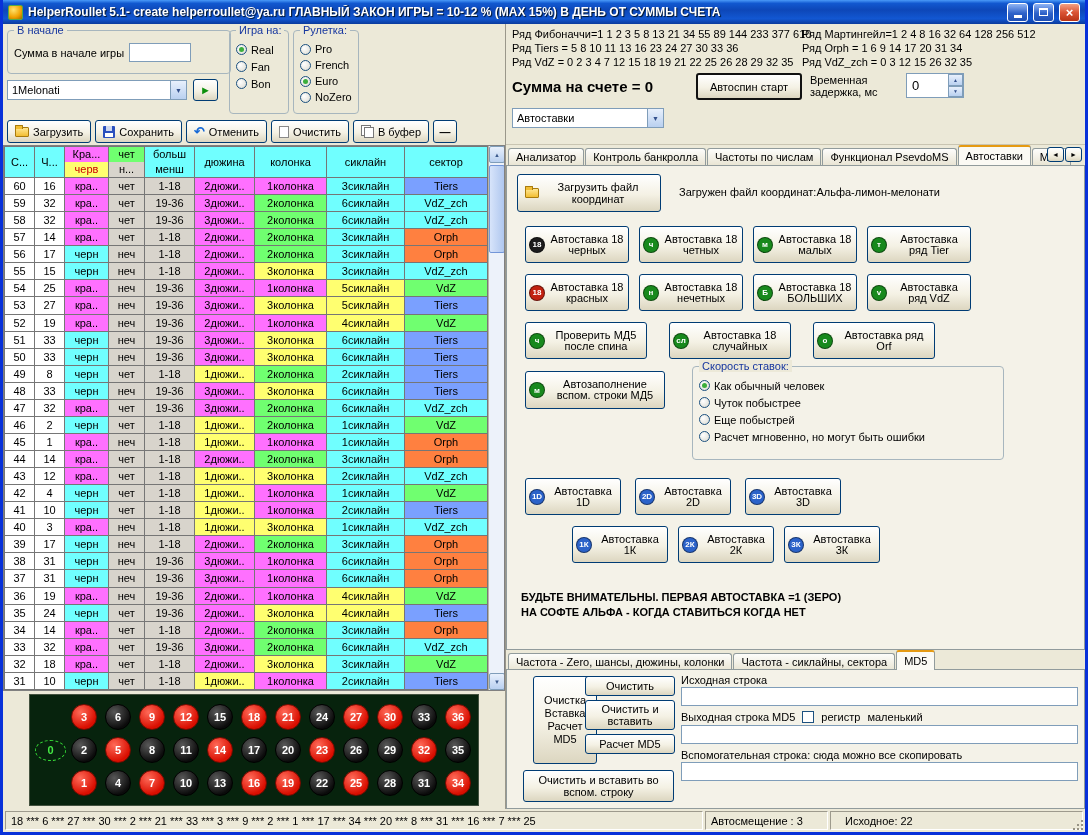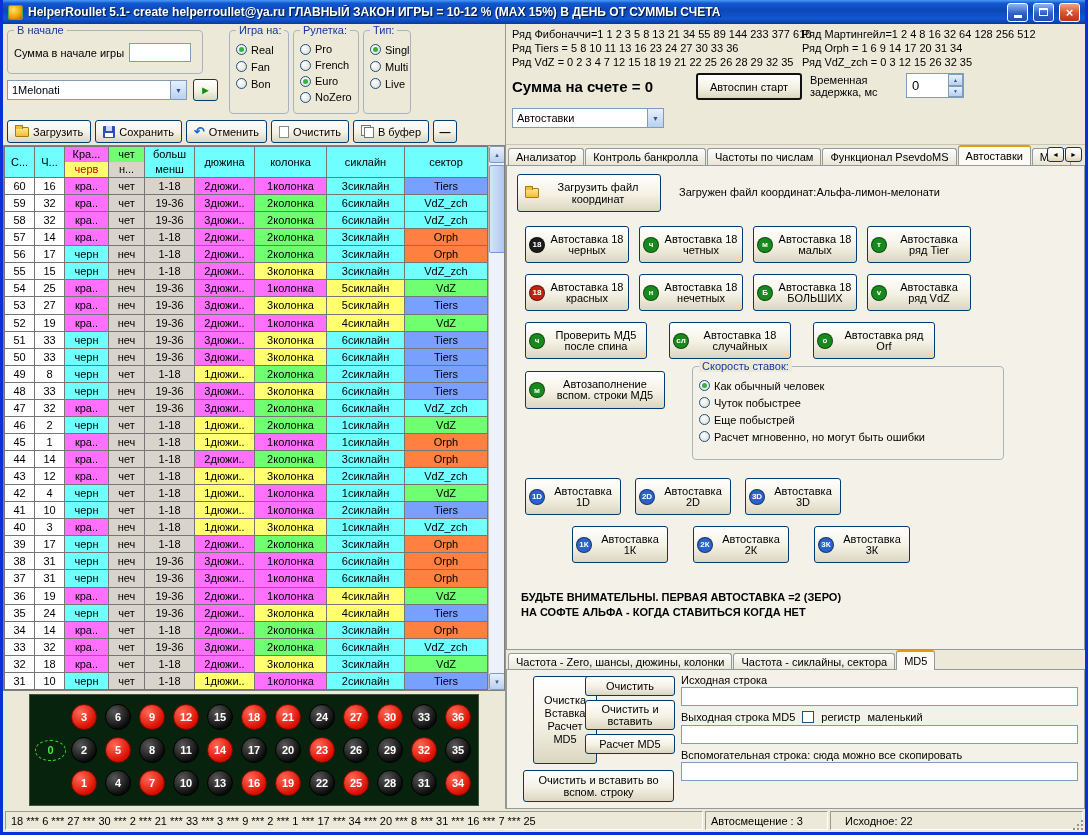--- a/index.html
+++ b/index.html
@@ -45,21 +45,21 @@
   .combo { border:1px solid #7F9DB9; background:#fff; height:20px; display:flex; align-items:center; }
   .combo-text { flex:1; padding:0 4px; white-space:nowrap; overflow:hidden; }
   .combo-btn { width:16px; height:100%; border-left:1px solid #7F9DB9; color:#33508C;
     background:linear-gradient(180deg,#E8F0FC,#B9D0F0); display:flex; align-items:center;
     justify-content:center; font-size:7px; }
   .checkbox { width:12px; height:12px; border:1px solid #1C5180; background:#fff; display:inline-block; }
 
   
   .left-col { width:502px; position:relative; flex:0 0 502px; }
   .controls { position:relative; height:121px; }
-  .start-gb { left:4px; top:6px; width:196px; height:44px; }
+  .start-gb { left:4px; top:6px; width:224px; height:44px; }
   .start-inner { display:flex; align-items:center; gap:5px; padding:12px 5px 0 6px; }
   .start-input { width:62px; }
   .preset-combo { position:absolute; left:4px; top:56px; width:180px; }
   .play-btn { position:absolute; left:190px; top:55px; width:25px; height:22px; }
   .play-glyph { color:#0B8F0B; font-size:11px; }
   .game-gb  { left:226px; top:6px; width:60px;  height:84px; }
   .wheel-gb { left:290px; top:6px; width:66px;  height:84px; }
   .type-gb  { left:360px; top:6px; width:48px;  height:84px; }
   .btn-row { position:absolute; left:4px; top:96px; display:flex; gap:4px; align-items:center; }
   .tool-btn { height:23px; }
@@ -139,21 +139,21 @@
   .bstrip { top:626px; }
   .page-md5 { top:645px; height:140px; background:#F4F2E8; }
 
   
   .load-file-btn { position:absolute; left:10px; top:8px; width:144px; height:38px; }
   .load-file-btn .lbl2 { white-space:normal; line-height:12px; text-align:center; }
   .loaded-label { position:absolute; left:172px; top:20px; white-space:nowrap; }
   .bets-row { position:absolute; display:flex; gap:10px; }
   .r1 { left:18px; top:60px; } .r2 { left:18px; top:108px; }
   .r3 { left:18px; top:156px; gap:22px; }
-  .rd { left:18px; top:312px; gap:14px; } .rk { left:18px; top:360px; gap:25px;padding-left:47px; }
+  .rd { left:18px; top:312px; gap:14px; } .rk { left:18px; top:360px; gap:10px;padding-left:47px; }
   .bet-btn { width:104px; height:37px; padding:2px 3px; }
   .r3 .bet-btn { width:122px; }
   .rd .bet-btn, .rk .bet-btn { width:96px; }
   .bet-icon { width:16px; height:16px; border-radius:50%; color:#fff; font-size:8px; font-weight:bold;
     display:flex; align-items:center; justify-content:center; border:1px solid rgba(0,0,0,.45); flex:0 0 auto; }
   .bet-label { flex:1; white-space:normal; line-height:11px; text-align:center; }
   .autofill-slot { position:absolute; left:18px; top:205px; }
   .autofill-slot .bet-btn { width:140px; height:38px; }
   .speed-gb { left:185px; top:200px; width:312px; height:94px; }
   .warning { position:absolute; left:14px; top:424px; line-height:15px; font-weight:600; }
@@ -258,37 +258,20 @@
                 <span class="radio sel"></span>
                 <span>Euro</span>
               </div>
             <div class="radio-row small">
                 <span class="radio"></span>
                 <span>NoZero</span>
               </div>
           </div>
         </div>
 
-        <div class="gb type-gb">
-          <span class="gb-title">Тип:</span>
-          <div class="radio-col">
-            <div class="radio-row">
-                <span class="radio sel"></span>
-                <span>Singl</span>
-              </div>
-            <div class="radio-row">
-                <span class="radio"></span>
-                <span>Multi</span>
-              </div>
-            <div class="radio-row">
-                <span class="radio"></span>
-                <span>Live</span>
-              </div>
-          </div>
-        </div>
 
         <div class="btn-row">
           <button class="btn tool-btn">
               <span class="folder-icon"></span>
               <span>Загрузить</span>
             </button>
           <button class="btn tool-btn">
               <span class="disk-icon"></span>
               <span>Сохранить</span>
             </button>
@@ -895,21 +878,21 @@
               <span class="bet-icon" style="background: rgb(43, 98, 201);">2К</span>
               <span class="bet-label">Автоставка 2К</span>
             </button>
             <button class="btn bet-btn">
               <span class="bet-icon" style="background: rgb(43, 98, 201);">3К</span>
               <span class="bet-label">Автоставка 3К</span>
             </button>
           </div>
 
         <div class="warning">
-          <div>БУДЬТЕ ВНИМАТЕЛЬНЫ. ПЕРВАЯ АВТОСТАВКА =2 (ЗЕРО)</div>
+          <div>БУДЬТЕ ВНИМАТЕЛЬНЫ. ПЕРВАЯ АВТОСТАВКА =1 (ЗЕРО)</div>
           <div>НА СОФТЕ АЛЬФА - КОГДА СТАВИТЬСЯ КОГДА НЕТ</div>
         </div>
       </div>
 
       <div class="tabstrip bstrip">
         <div class="tab">Частота - Zero, шансы, дюжины, колонки</div>
         <div class="tab">Частота - сиклайны, сектора</div>
         <div class="tab active">MD5</div>
       </div>
 

